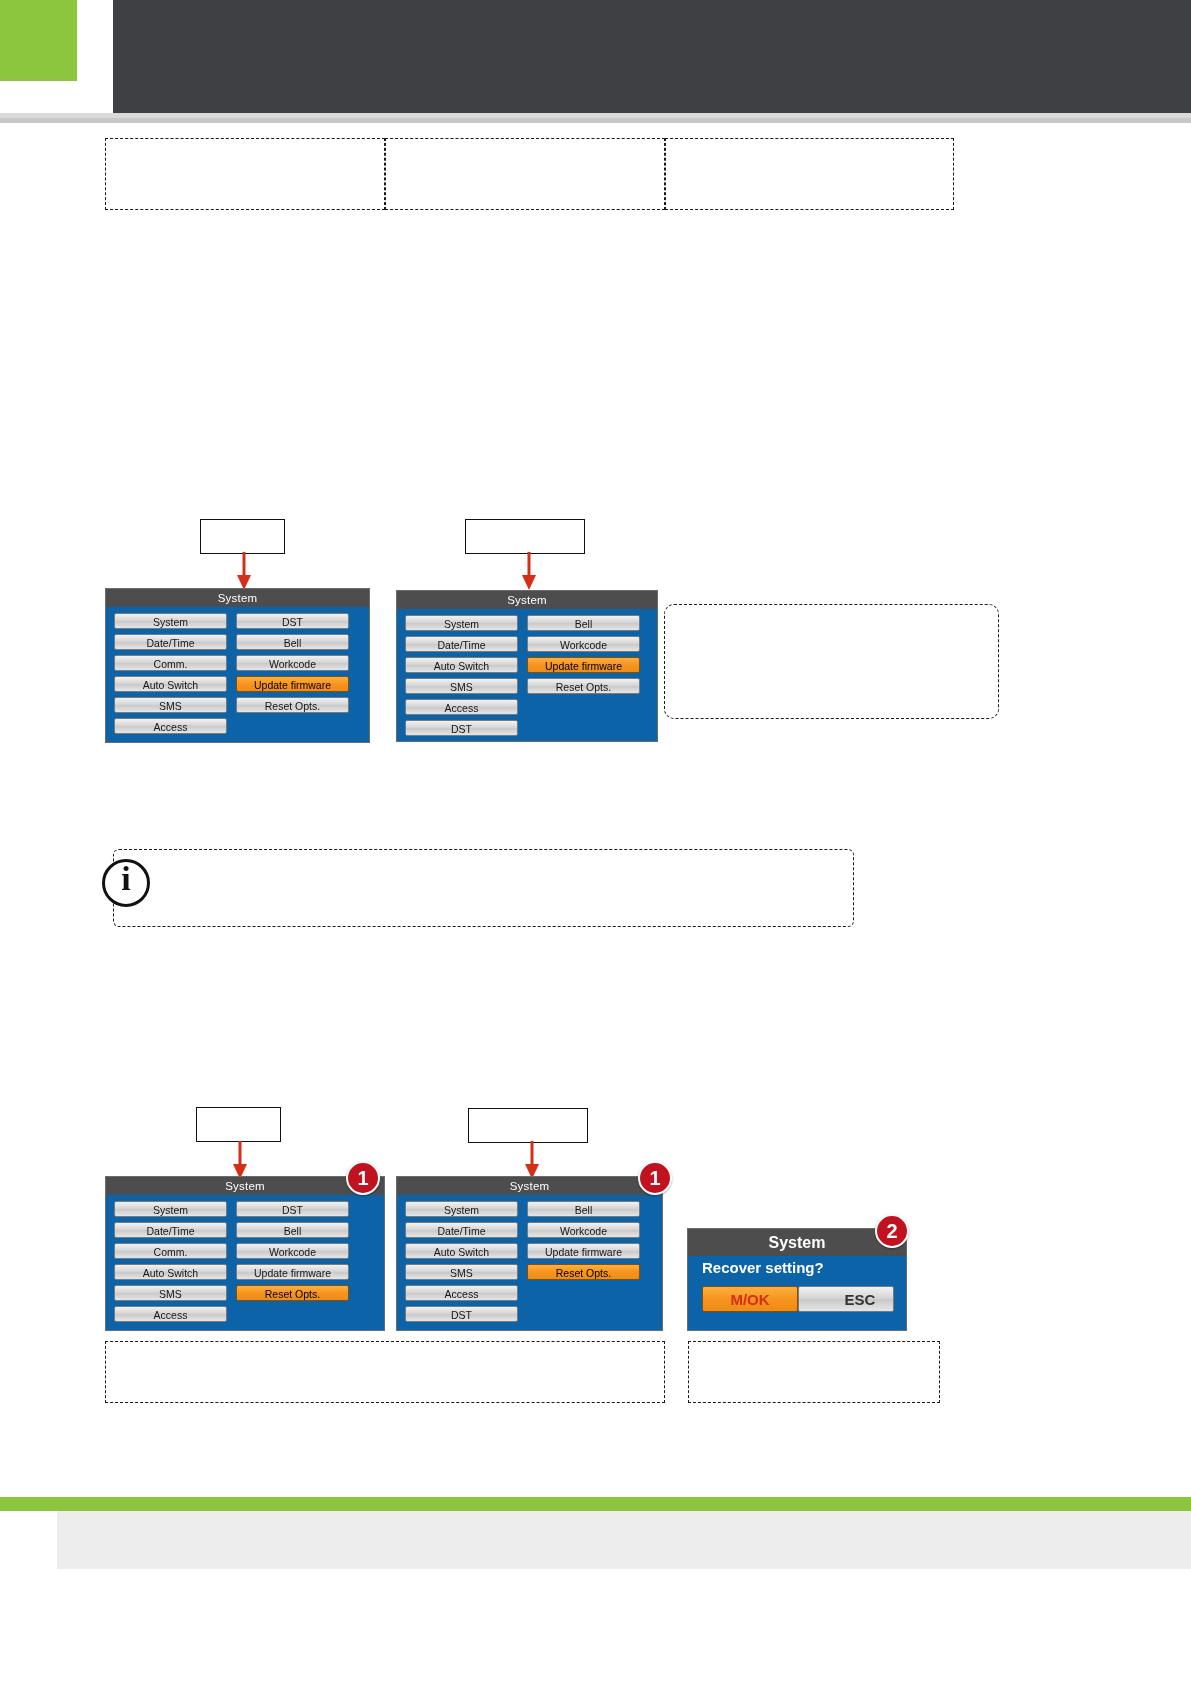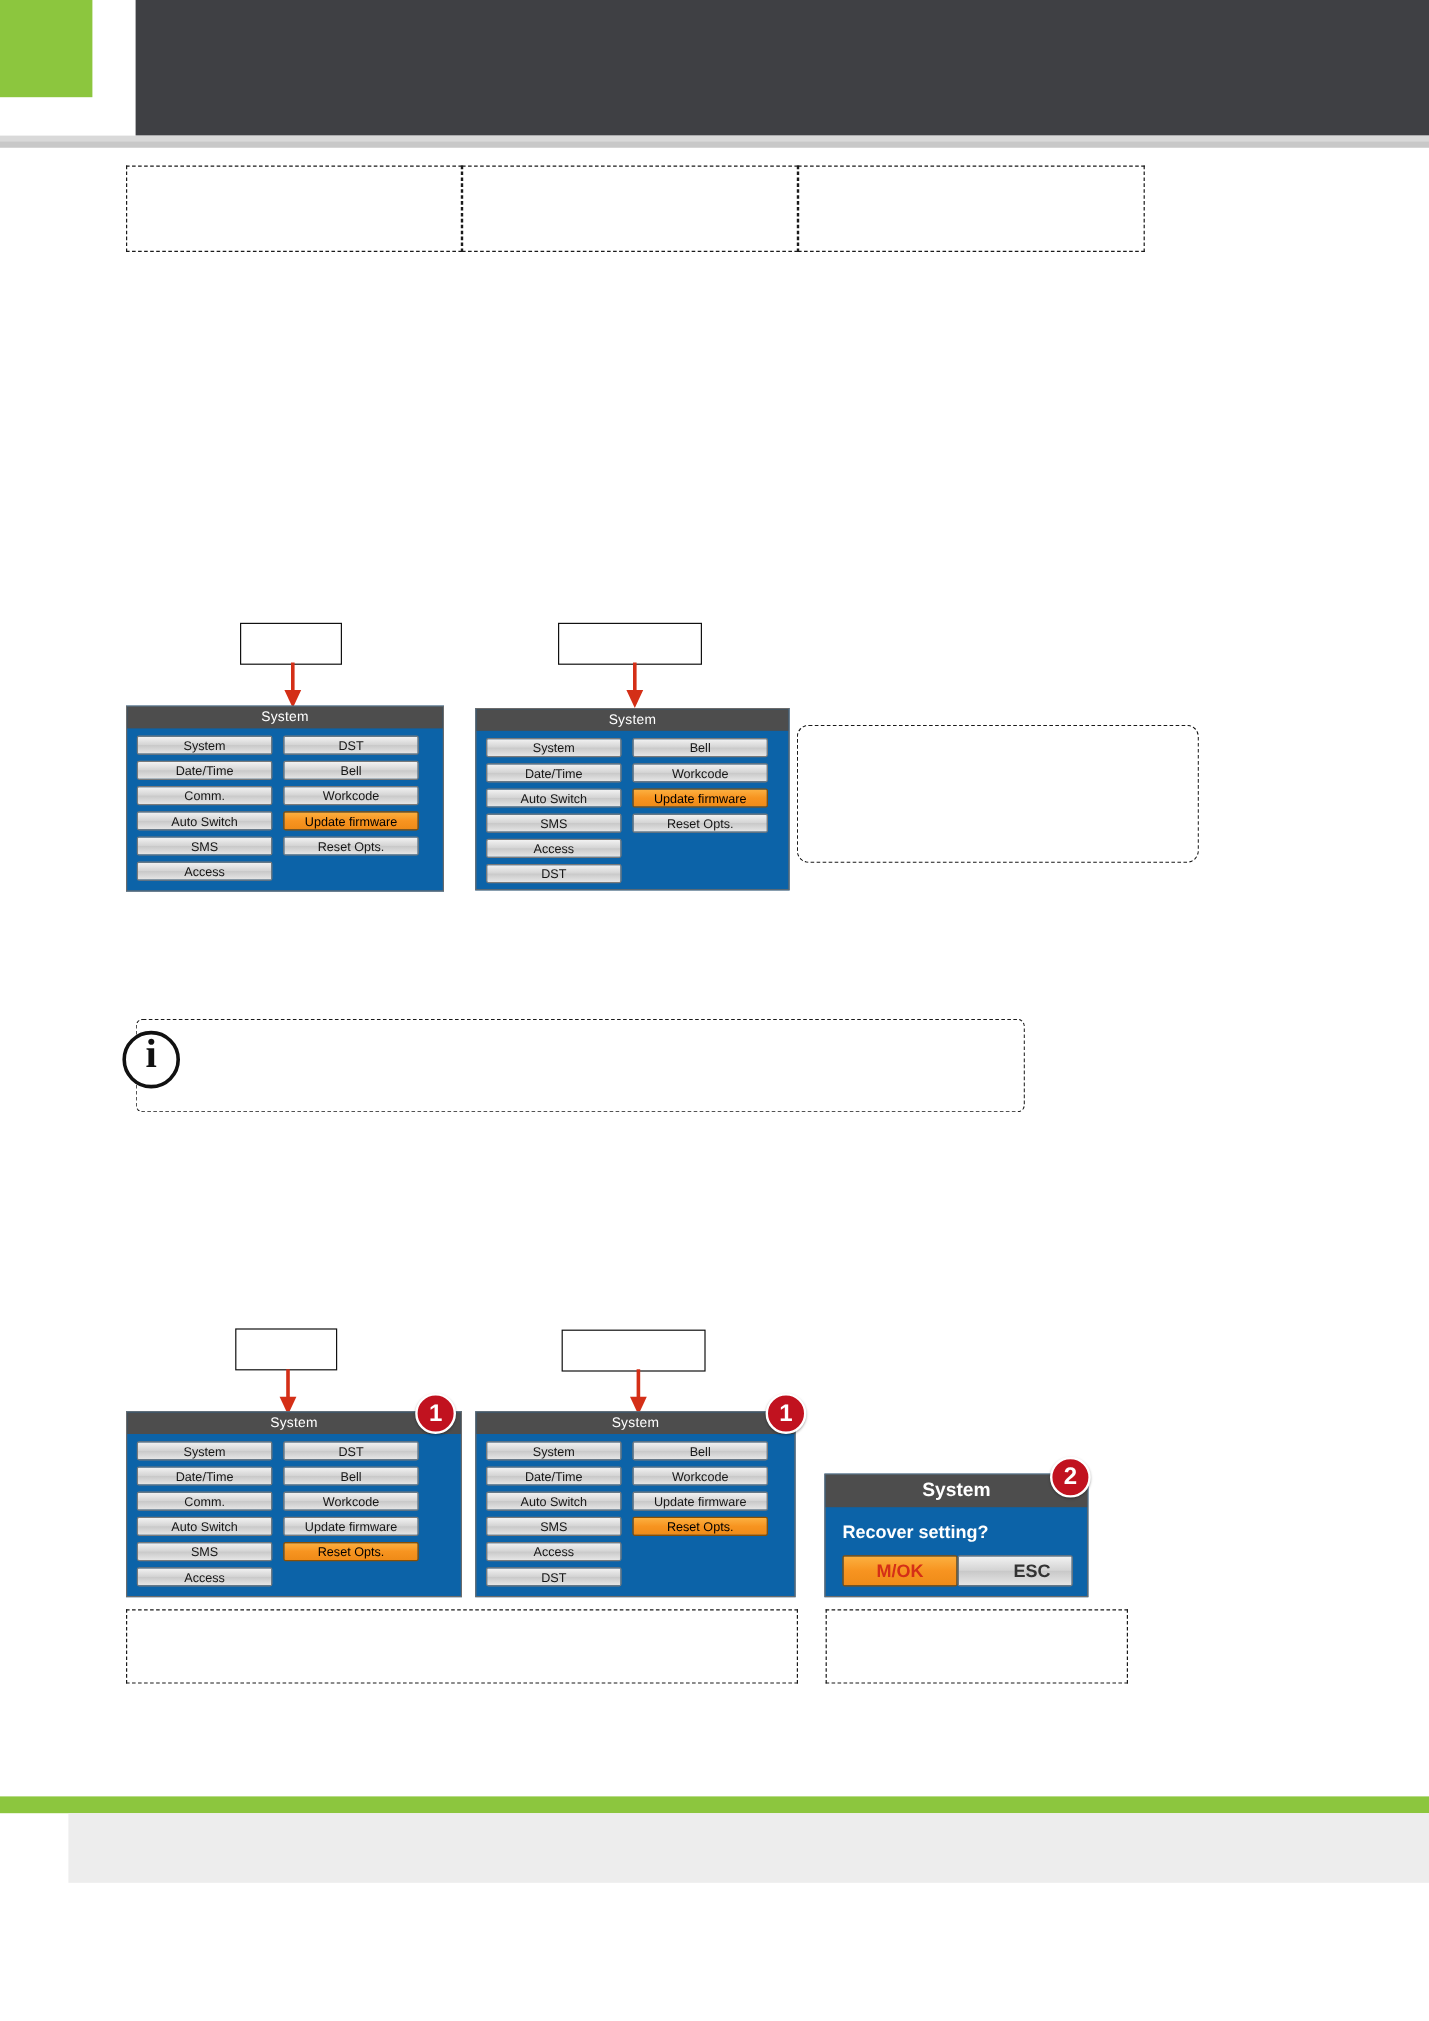--- a/index.html
+++ b/index.html
@@ -114,21 +114,21 @@
     background:#4d4d4d;
     color:#ffffff;
     font-size:16px;
     font-weight:bold;
     text-align:center;
   }
   .dialog-msg {
     color:#ffffff;
     font-size:15px;
     font-weight:bold;
-    padding:13px 0 10px 14px;
+    padding:3px 0 10px 14px;
   }
   .dialog-buttons { display:flex; padding:0 0 10px 14px; }
   .dlg-btn {
     width:96px; height:26px; line-height:26px;
     text-align:center;
     font-size:15px;
     font-weight:bold;
     border-radius:2px;
     box-sizing:border-box;
   }

